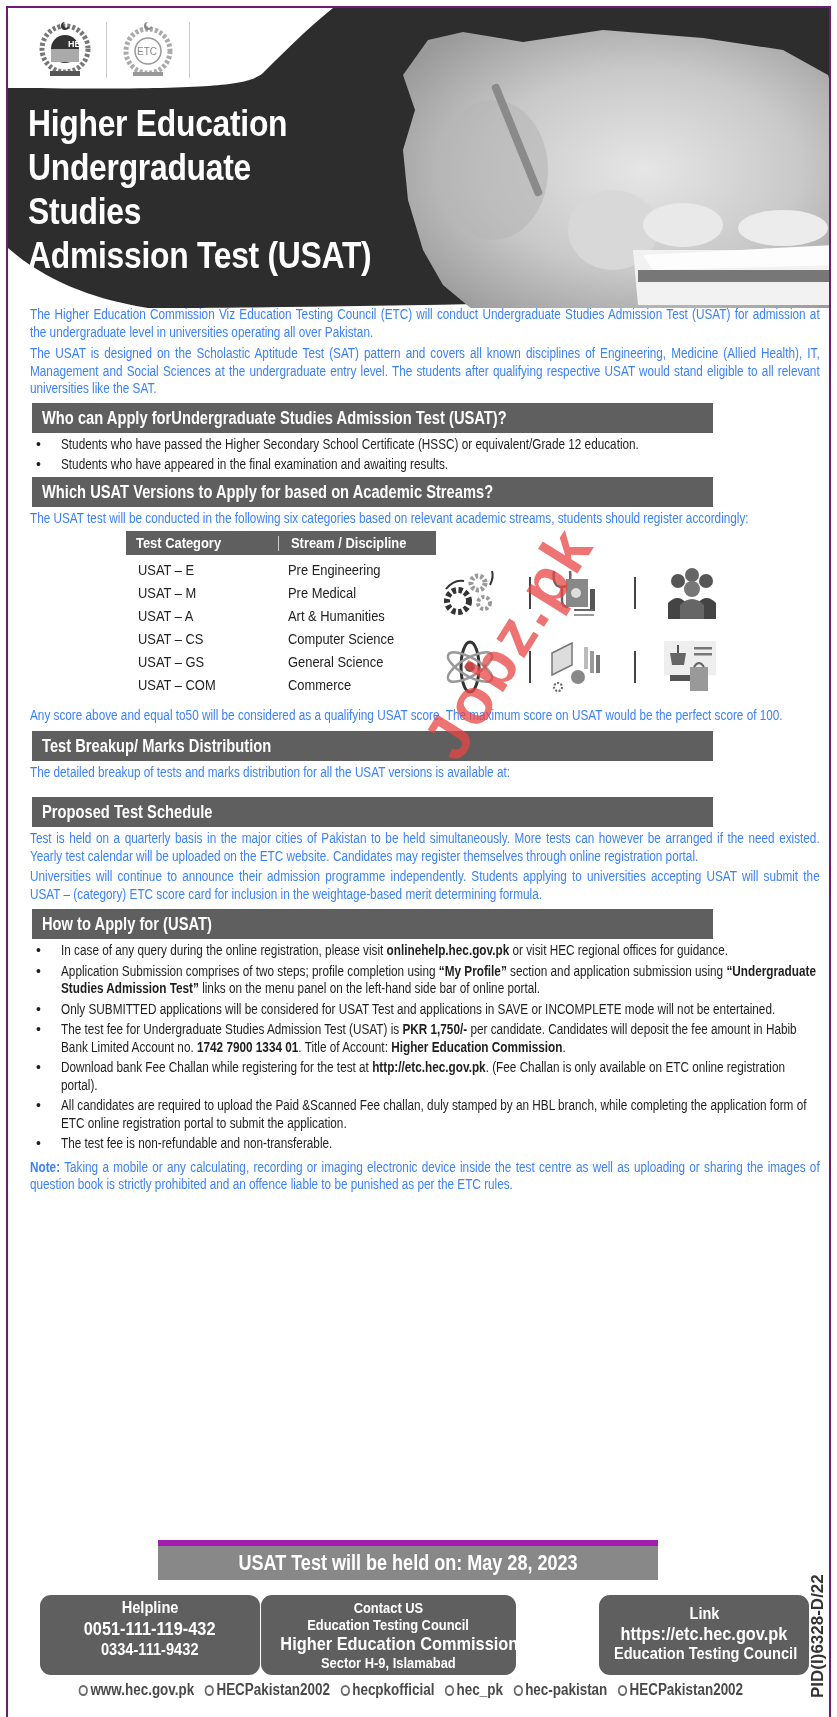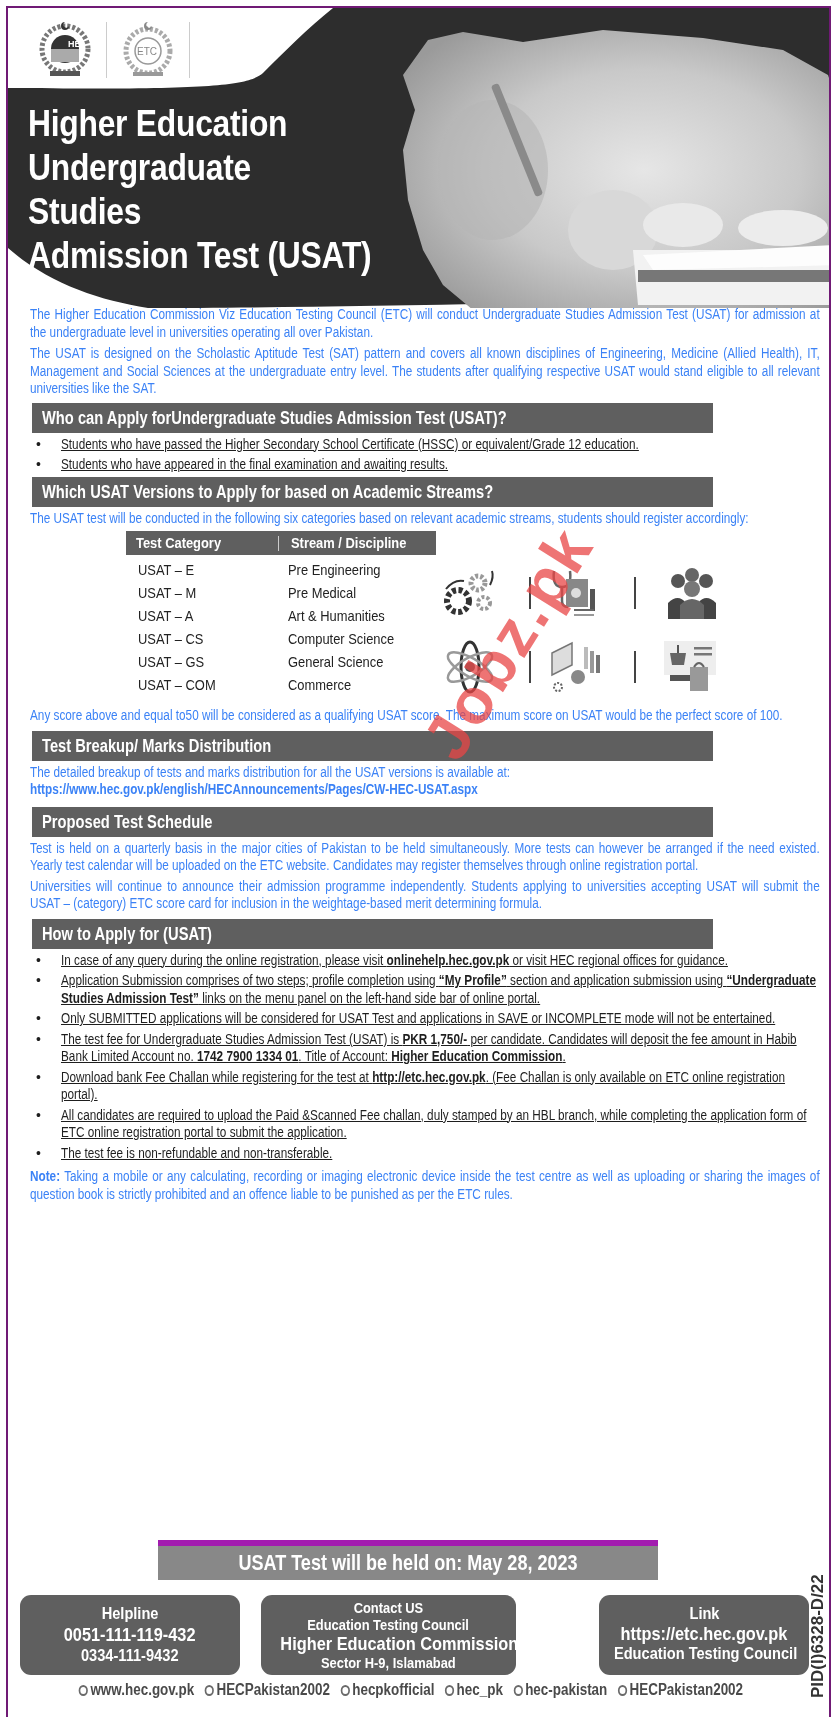--- a/index.html
+++ b/index.html
@@ -16,21 +16,21 @@
   .hero-title { position: absolute; left: 20px; top: 94px; color: #fff; font-weight: bold; font-size: 37px; line-height: 44px; letter-spacing: -0.3px; }
   .hero-title div { transform: scaleX(0.86); transform-origin: left center; white-space: nowrap; }
   .hero-photo { position: absolute; left: 395px; top: 12px; width: 440px; height: 290px; }
 
   
   .content { position: absolute; left: 22px; top: 292px; width: 790px; }
   .p { font-size: 14px; line-height: 17.5px; text-align: justify; color: #3b82f6; }
   .narrow { display: block; transform: scaleX(0.84); transform-origin: left top; width: 119%; }
   .sec-bar { background: #5f5f5f; color: #fff; font-weight: bold; font-size: 17.5px; height: 30px; line-height: 30px; width: 681px; padding-left: 10px; margin-left: 2px; white-space: nowrap; overflow: hidden; }
   .sec-bar span { display: inline-block; transform: scaleX(0.84); transform-origin: left center; }
-  .bullets { list-style: none; text-decoration: underline; }
+  .bullets { list-style: none; }
   .bullets li { position: relative; padding-left: 31px; font-size: 14px; line-height: 17.5px; margin: 3px 0 3px; }
   .bullets li::before { content: "•"; position: absolute; left: 6px; top: 0; font-size: 14px; }
   b { font-weight: bold; }
 
   
   .cat-wrap { position: relative; height: 178px; margin-top: 4px; }
   .cat-head { position: absolute; left: 96px; top: 0; width: 310px; height: 24px; background: #5f5f5f; color: #fff; font-weight: bold; font-size: 15px; line-height: 24px; }
   .cat-head .h1 { position: absolute; left: 10px; }
   .cat-head .h2 { position: absolute; left: 165px; }
   .cat-head .hsep { position: absolute; left: 152px; top: 5px; width: 1px; height: 15px; background: #ccc; }
@@ -218,25 +218,22 @@
     </div>
 
     <p class="p" style="margin-top:-2px">
         <span class="narrow">Any score above and equal to50 will be considered as a qualifying USAT score. The maximum score on USAT would be the perfect score of 100.</span>
       </p>
 
     <div class="sec-bar" style="margin-top:6px"><span>Test Breakup/ Marks Distribution</span></div>
     <p class="p" style="margin-top:3px">
         <span class="narrow">The detailed breakup of tests and marks distribution for all the USAT versions is available at:</span>
       </p>
-    <p class="p" style="font-weight:bold">
-        <span class="narrow">https://www.hec.gov.pk/english/HECAnnouncements/Pages/CW-HEC-USAT.aspx</span>
-      </p>
-
-    <div class="sec-bar" style="margin-top:8px"><span>Proposed Test Schedule</span></div>
+
+    <div class="sec-bar" style="margin-top:16px"><span>Proposed Test Schedule</span></div>
     <p class="p" style="margin-top:3px">
         <span class="narrow">Test is held on a quarterly basis in the major cities of Pakistan to be held simultaneously. More tests can however be arranged if the need existed. Yearly test calendar will be uploaded on the ETC website. Candidates may register themselves through online registration portal.</span>
       </p>
 
     <p class="p" style="margin-top:3px">
         <span class="narrow">Universities will continue to announce their admission programme independently. Students applying to universities accepting USAT will submit the USAT – (category) ETC score card for inclusion in the weightage-based merit determining formula.</span>
       </p>
 
     <div class="sec-bar" style="margin-top:6px"><span>How to Apply for (USAT)</span></div>
     <ul class="bullets" style="margin-top:3px">
@@ -264,21 +261,21 @@
     </ul>
 
     <p class="p" style="margin-top:6px">
         <span class="narrow"><b>Note:</b><span> Taking a mobile or any calculating, recording or imaging electronic device inside the test centre as well as uploading or sharing the images of question book is strictly prohibited and an offence liable to be punished as per the ETC rules.</span></span>
       </p>
   </div>
 
   <div class="date-bar" style="top:1532px;background:#a21caf"><span>Last Date for Online Registration: May 10, 2023</span></div>
   <div class="date-bar" style="top:1538px;background:#888"><span>USAT Test will be held on: May 28, 2023 tentatively</span></div>
 
-  <div class="cbox" style="left:12px;width:220px;padding-top:9px">
+  <div class="cbox" style="left:32px;width:220px;padding-top:3px">
     <div style="font-size:17px;line-height:20px"><span class="sc">Helpline</span></div>
     <div style="font-size:19px;line-height:21px"><span class="sc">0051-111-119-432</span></div>
     <div style="font-size:17px;line-height:21px"><span class="sc">0334-111-9432</span></div>
   </div>
   <div class="cbox" style="left:253px;width:255px;padding-top:4px">
     <div style="font-size:15px;line-height:17px"><span class="sc">Contact US</span></div>
     <div style="font-size:15px;line-height:17px"><span class="sc">Education Testing Council</span></div>
     <div style="font-size:19px;line-height:21px"><span class="sc">Higher Education Commission</span></div>
     <div style="font-size:15px;line-height:17px"><span class="sc">Sector H-9, Islamabad</span></div>
   </div>

